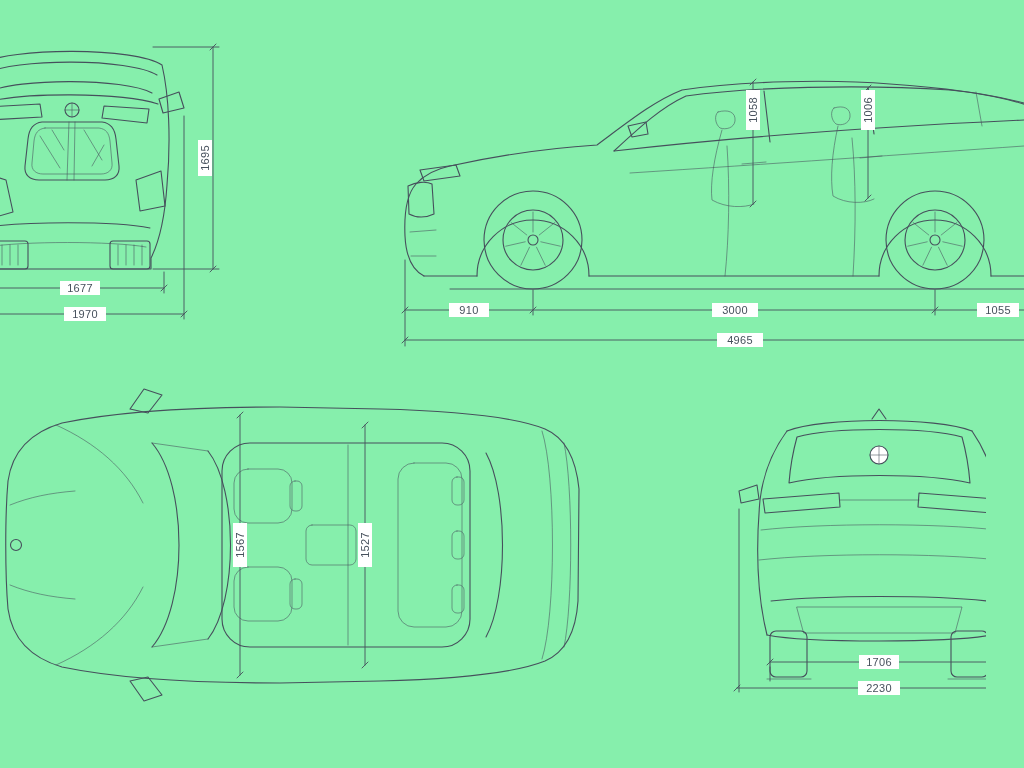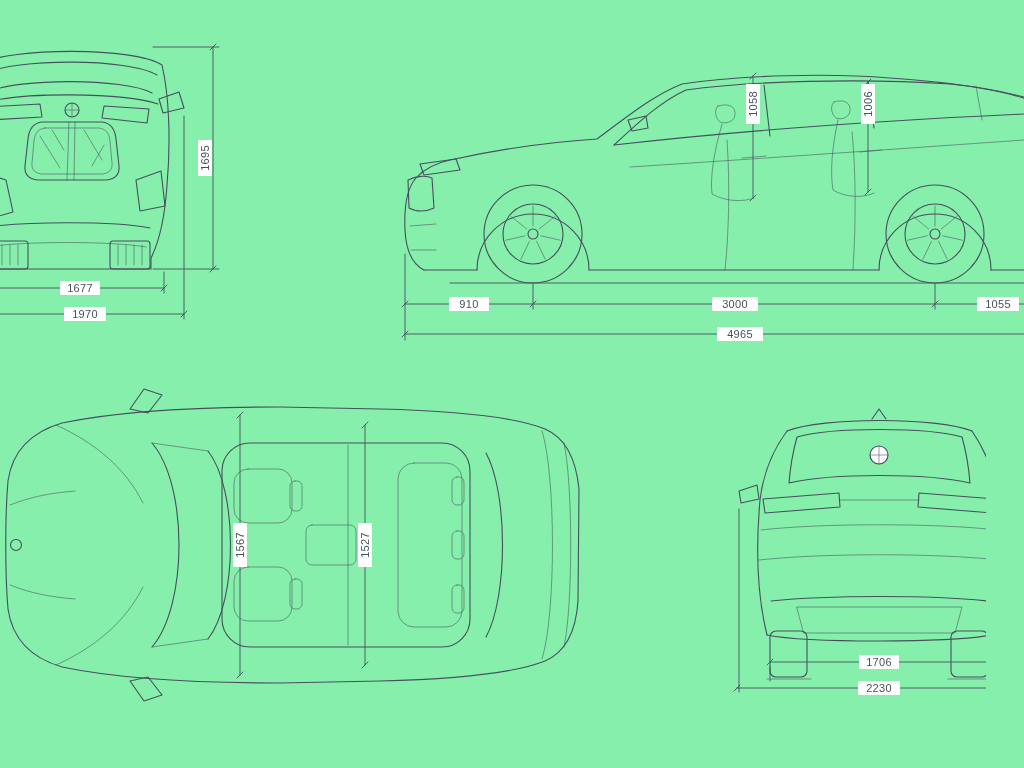--- a/index.html
+++ b/index.html
@@ -65,21 +65,21 @@
       <g class="dim">
         <path d="M 184,116 L 184,319"></path>
         <path d="M -20,314 L 184,314"></path>
         <path d="M 181,317 L 187,311"></path>
       </g>
       <rect x="64" y="307" width="42" height="14" fill="#ffffff"></rect>
       <text x="85" y="318">1970</text>
     </svg>
   </div>
 
-  <div class="view" style="left:390px;top:12px;width:634px;height:345px">
+  <div class="view" style="left:390px;top:18px;width:634px;height:345px">
     <svg width="634" height="345" viewBox="0 0 634 345">
       <g class="art">
         <path d="M 34,258 C 22,252 16,238 15,218 C 14,196 17,176 26,166 C 34,157 46,151 60,148 C 110,137 160,130 207,127 C 238,104 264,83 292,72 C 350,63 440,61 500,66 C 560,70 610,78 640,88"></path>
         <path d="M 34,258 L 87,258 M 199,258 L 489,258 M 601,258 L 634,258"></path>
         <path d="M 87,258 A 56 56 0 0 1 199,258"></path>
         <path d="M 489,258 A 56 56 0 0 1 601,258"></path>
 
         <path d="M 224,133 C 252,107 272,89 296,78 C 360,69 470,66 560,72 C 590,75 615,80 634,85"></path>
         <path d="M 224,133 C 330,121 480,109 634,102"></path>
         <path d="M 374,73 L 380,124"></path>

